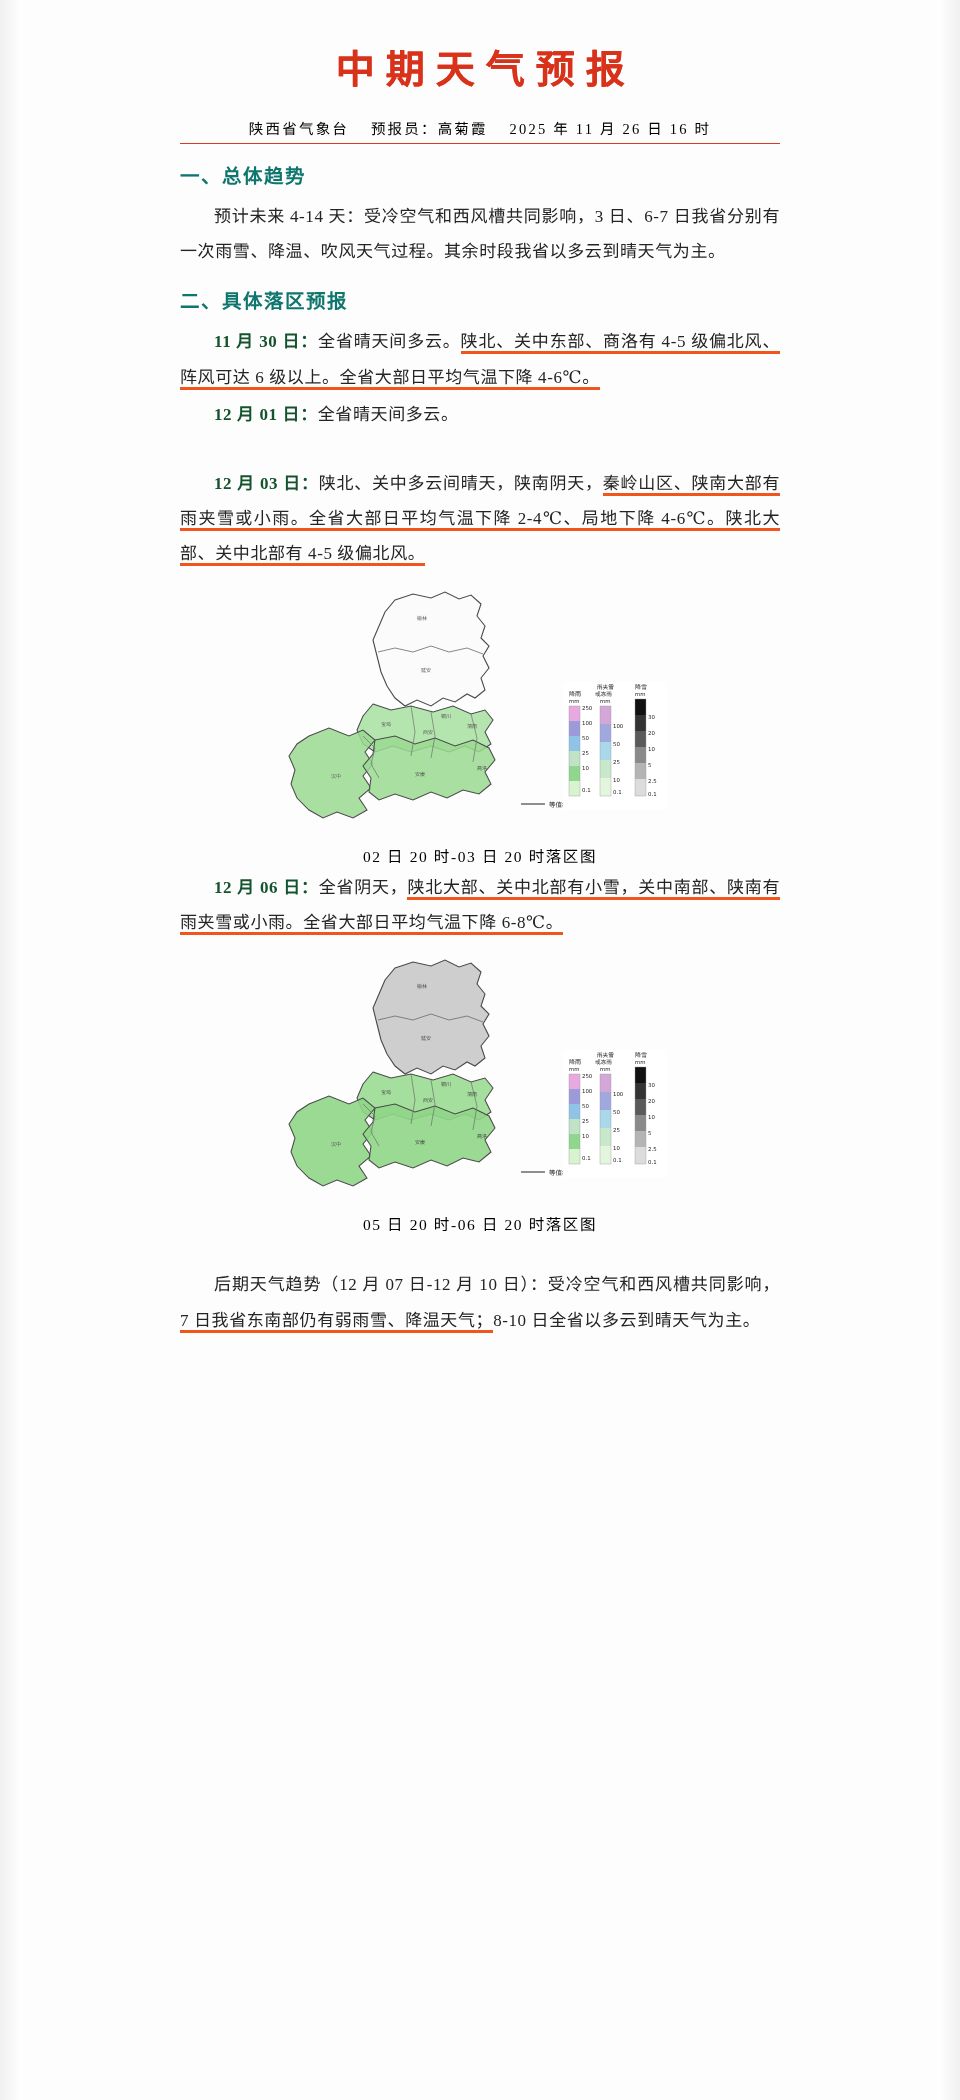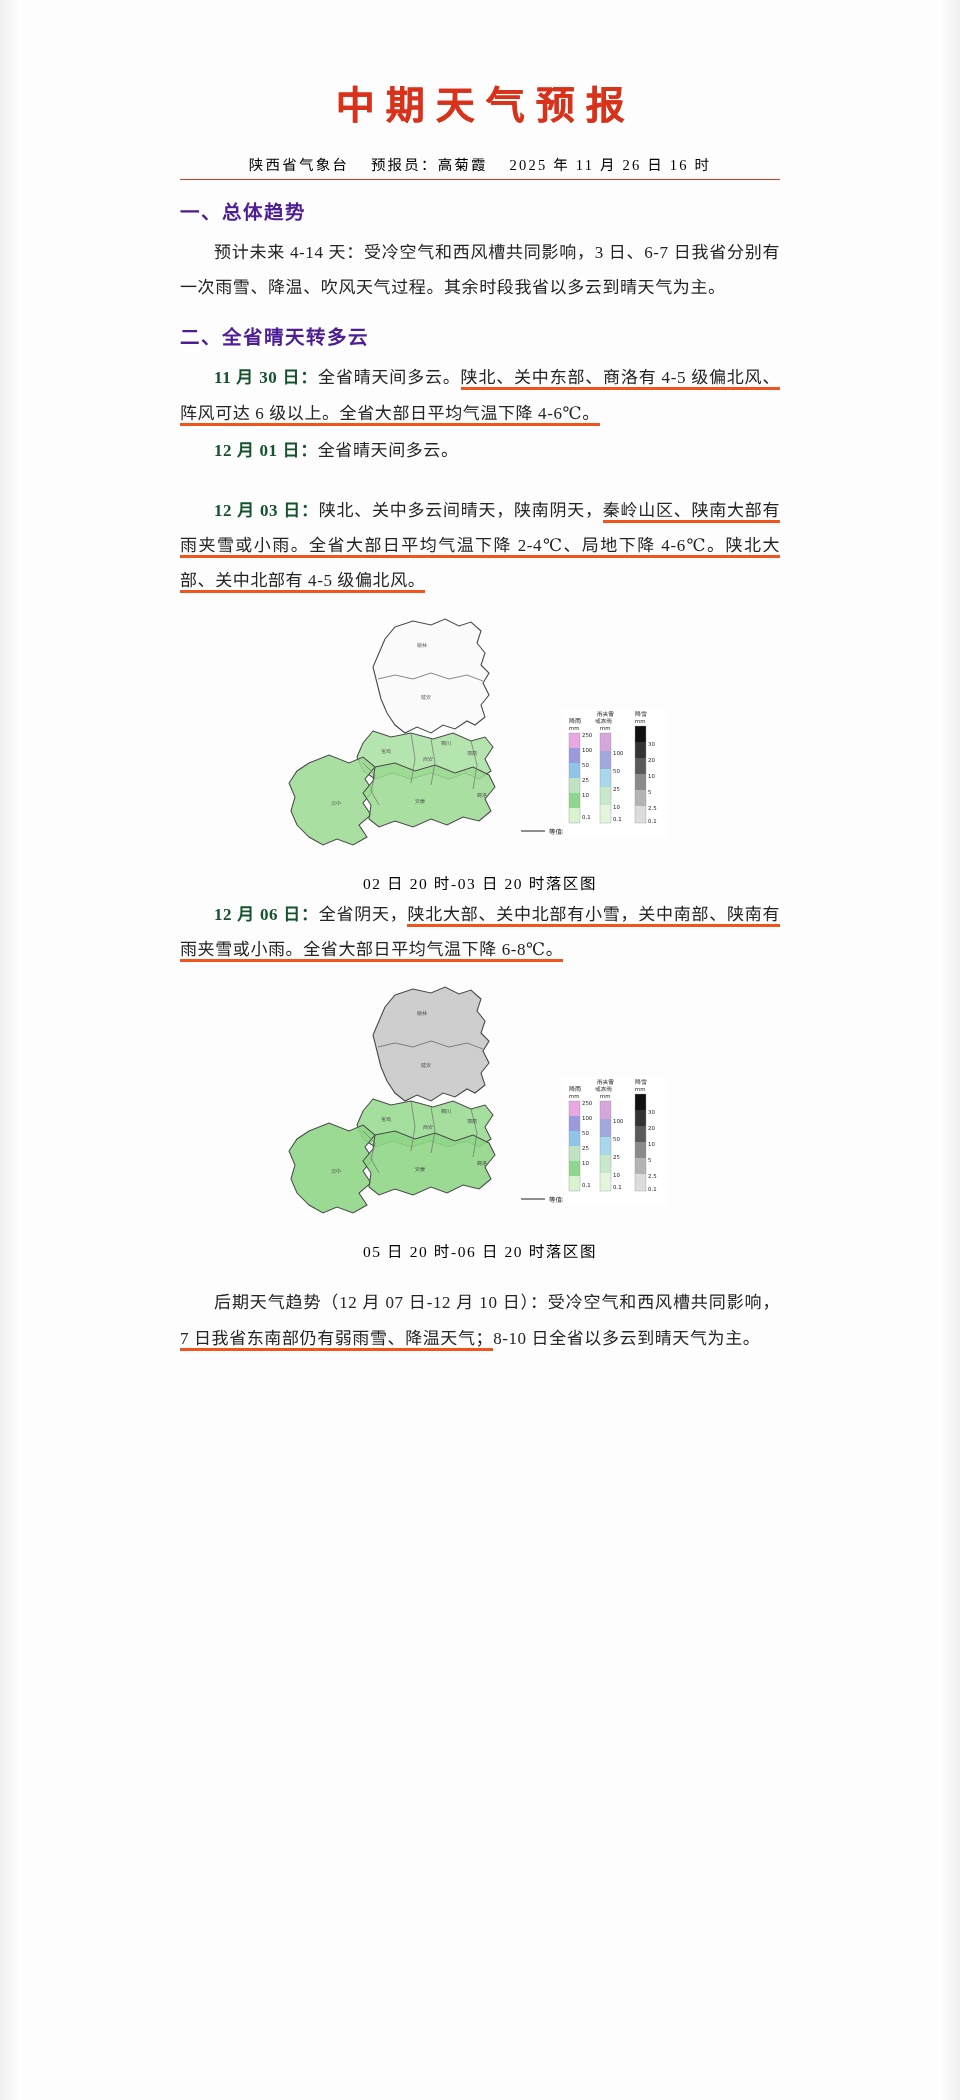--- a/index.html
+++ b/index.html
@@ -18,21 +18,21 @@
     width: 960px;
     min-height: 2100px;
     background: #fdfdfd;
     padding: 0;
     box-sizing: border-box;
     position: relative;
   }
   .doc-inner {
     width: 600px;
     margin: 0 auto;
-    padding-top: 82px;
+    padding-top: 46px;
   }
 
   
   .doc-title {
     text-align: center;
     color: #d8321b;
     font-family: "Liberation Serif", "DejaVu Serif", serif;
     font-weight: bold;
     font-size: 39px;
     letter-spacing: 11px;
@@ -57,36 +57,36 @@
   }
   .byline .seg { margin-right: 16px; }
   .byline .seg:last-child { margin-right: 0; }
 
   
   .section-head {
     font-family: Liberation Sans, sans-serif;
     font-weight: bold;
     font-size: 19.5px;
     letter-spacing: 1.5px;
-    color: #4c1d95;
+    color: #0f766e;
     margin: 16px 0 10px 0;
   }
 
   
   p.para {
     font-size: 17px;
     line-height: 2.08;
     letter-spacing: 0.6px;
     margin: 0 0 2px 0;
     text-align: justify;
     text-justify: inter-ideograph;
     color: #242424;
   }
   p.indent { text-indent: 2em; }
-  p.spacer-top { margin-top: 24px; }
+  p.spacer-top { margin-top: 33px; }
 
   .em-date {
     font-weight: bold;
     color: #14532d;
   }
   .hl {
     background-image: linear-gradient(to top, #f2541d 0px, #f2541d 2.6px, transparent 2.6px);
     padding-bottom: 3px;
   }
 
@@ -137,21 +137,21 @@
         <span class="seg">预报员：高菊霞</span>
         <span class="seg">2025 年 11 月 26 日 16 时</span>
       </div>
     </div>
 
     <h2 class="section-head">一、总体趋势</h2>
     <p class="para indent">
       <span>预计未来 4-14 天：受冷空气和西风槽共同影响，3 日、6-7 日我省分别有一次雨雪、降温、吹风天气过程。其余时段我省以多云到晴天气为主。</span>
     </p>
 
-    <h2 class="section-head">二、全省晴天转多云</h2>
+    <h2 class="section-head">二、具体落区预报</h2>
 
     <p class="para indent"><span class="em-date">11 月 30 日：</span><span>全省晴天间多云。</span><span class="hl">陕北、关中东部、商洛有 4-5 级偏北风、阵风可达 6 级以上。全省大部日平均气温下降 4-6℃。</span></p>
 
     <p class="para indent"><span class="em-date">12 月 01 日：</span><span>全省晴天间多云。</span></p>
 
 
     <p class="para indent spacer-top"><span class="em-date">12 月 03 日：</span><span>陕北、关中多云间晴天，陕南阴天，</span><span class="hl">秦岭山区、陕南大部有雨夹雪或小雨。全省大部日平均气温下降 2-4℃、局地下降 4-6℃。陕北大部、关中北部有 4-5 级偏北风。</span></p>
 
     <div class="figure">
       <div class="map-area">

